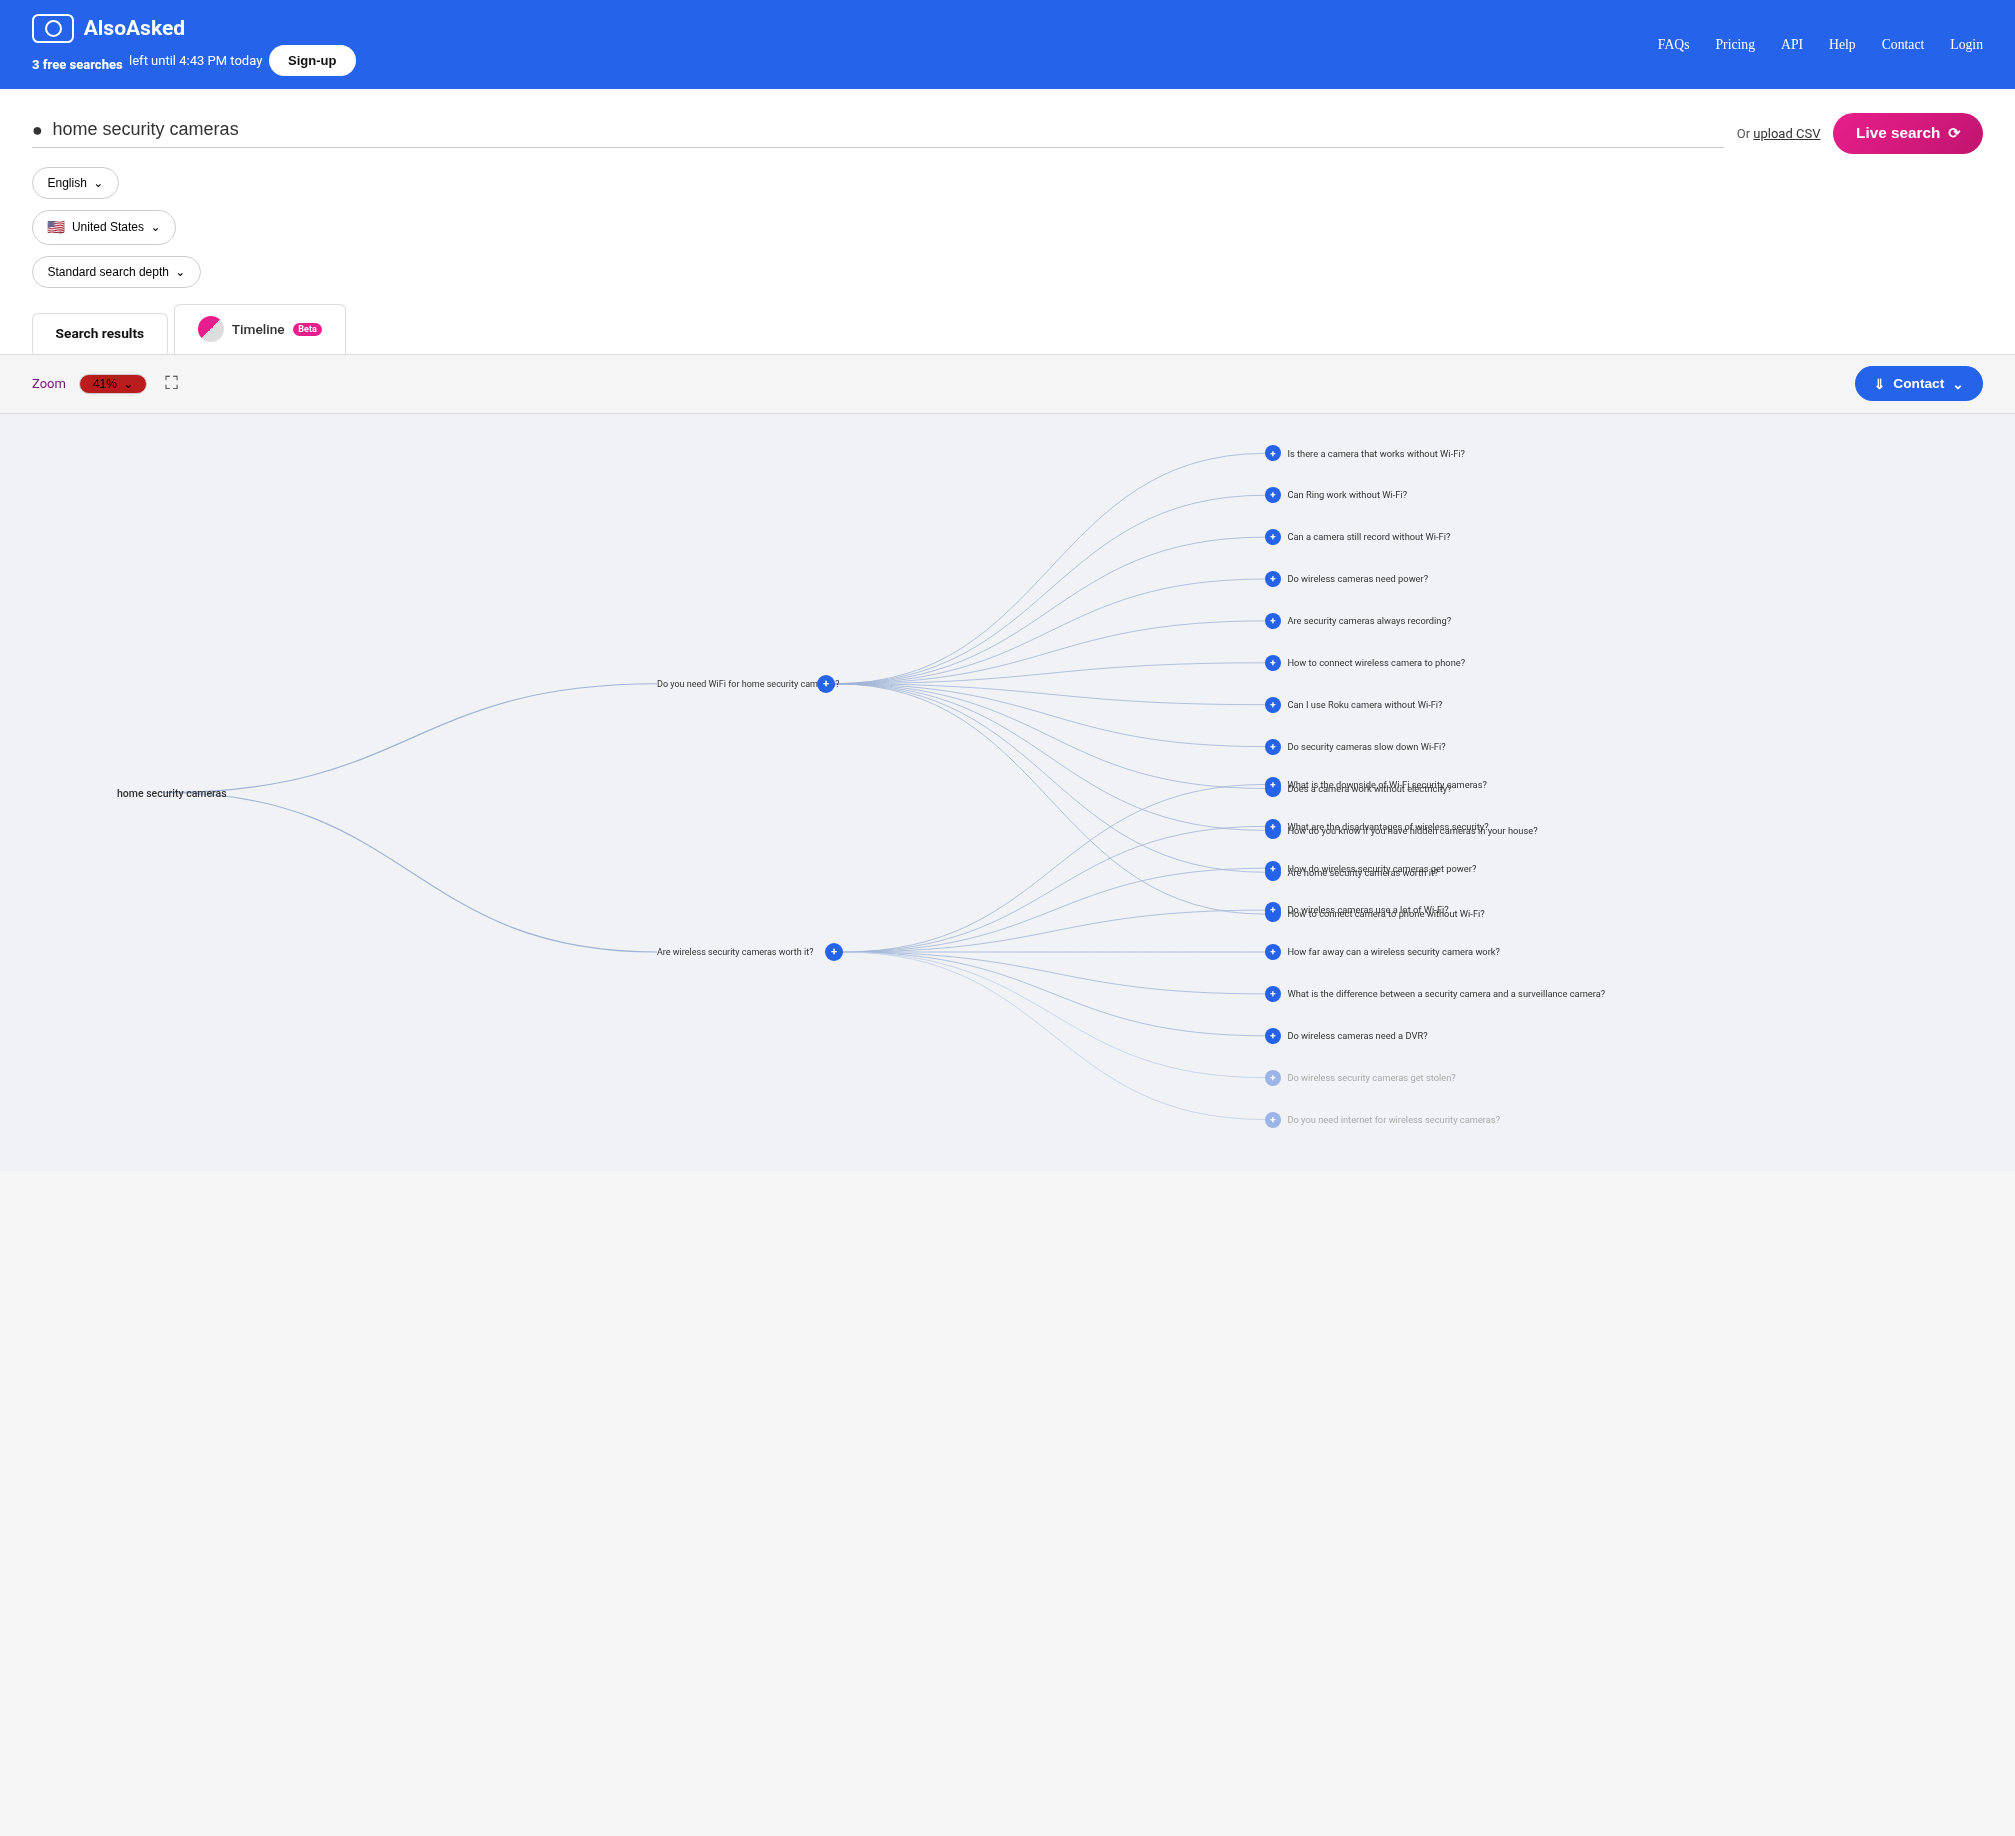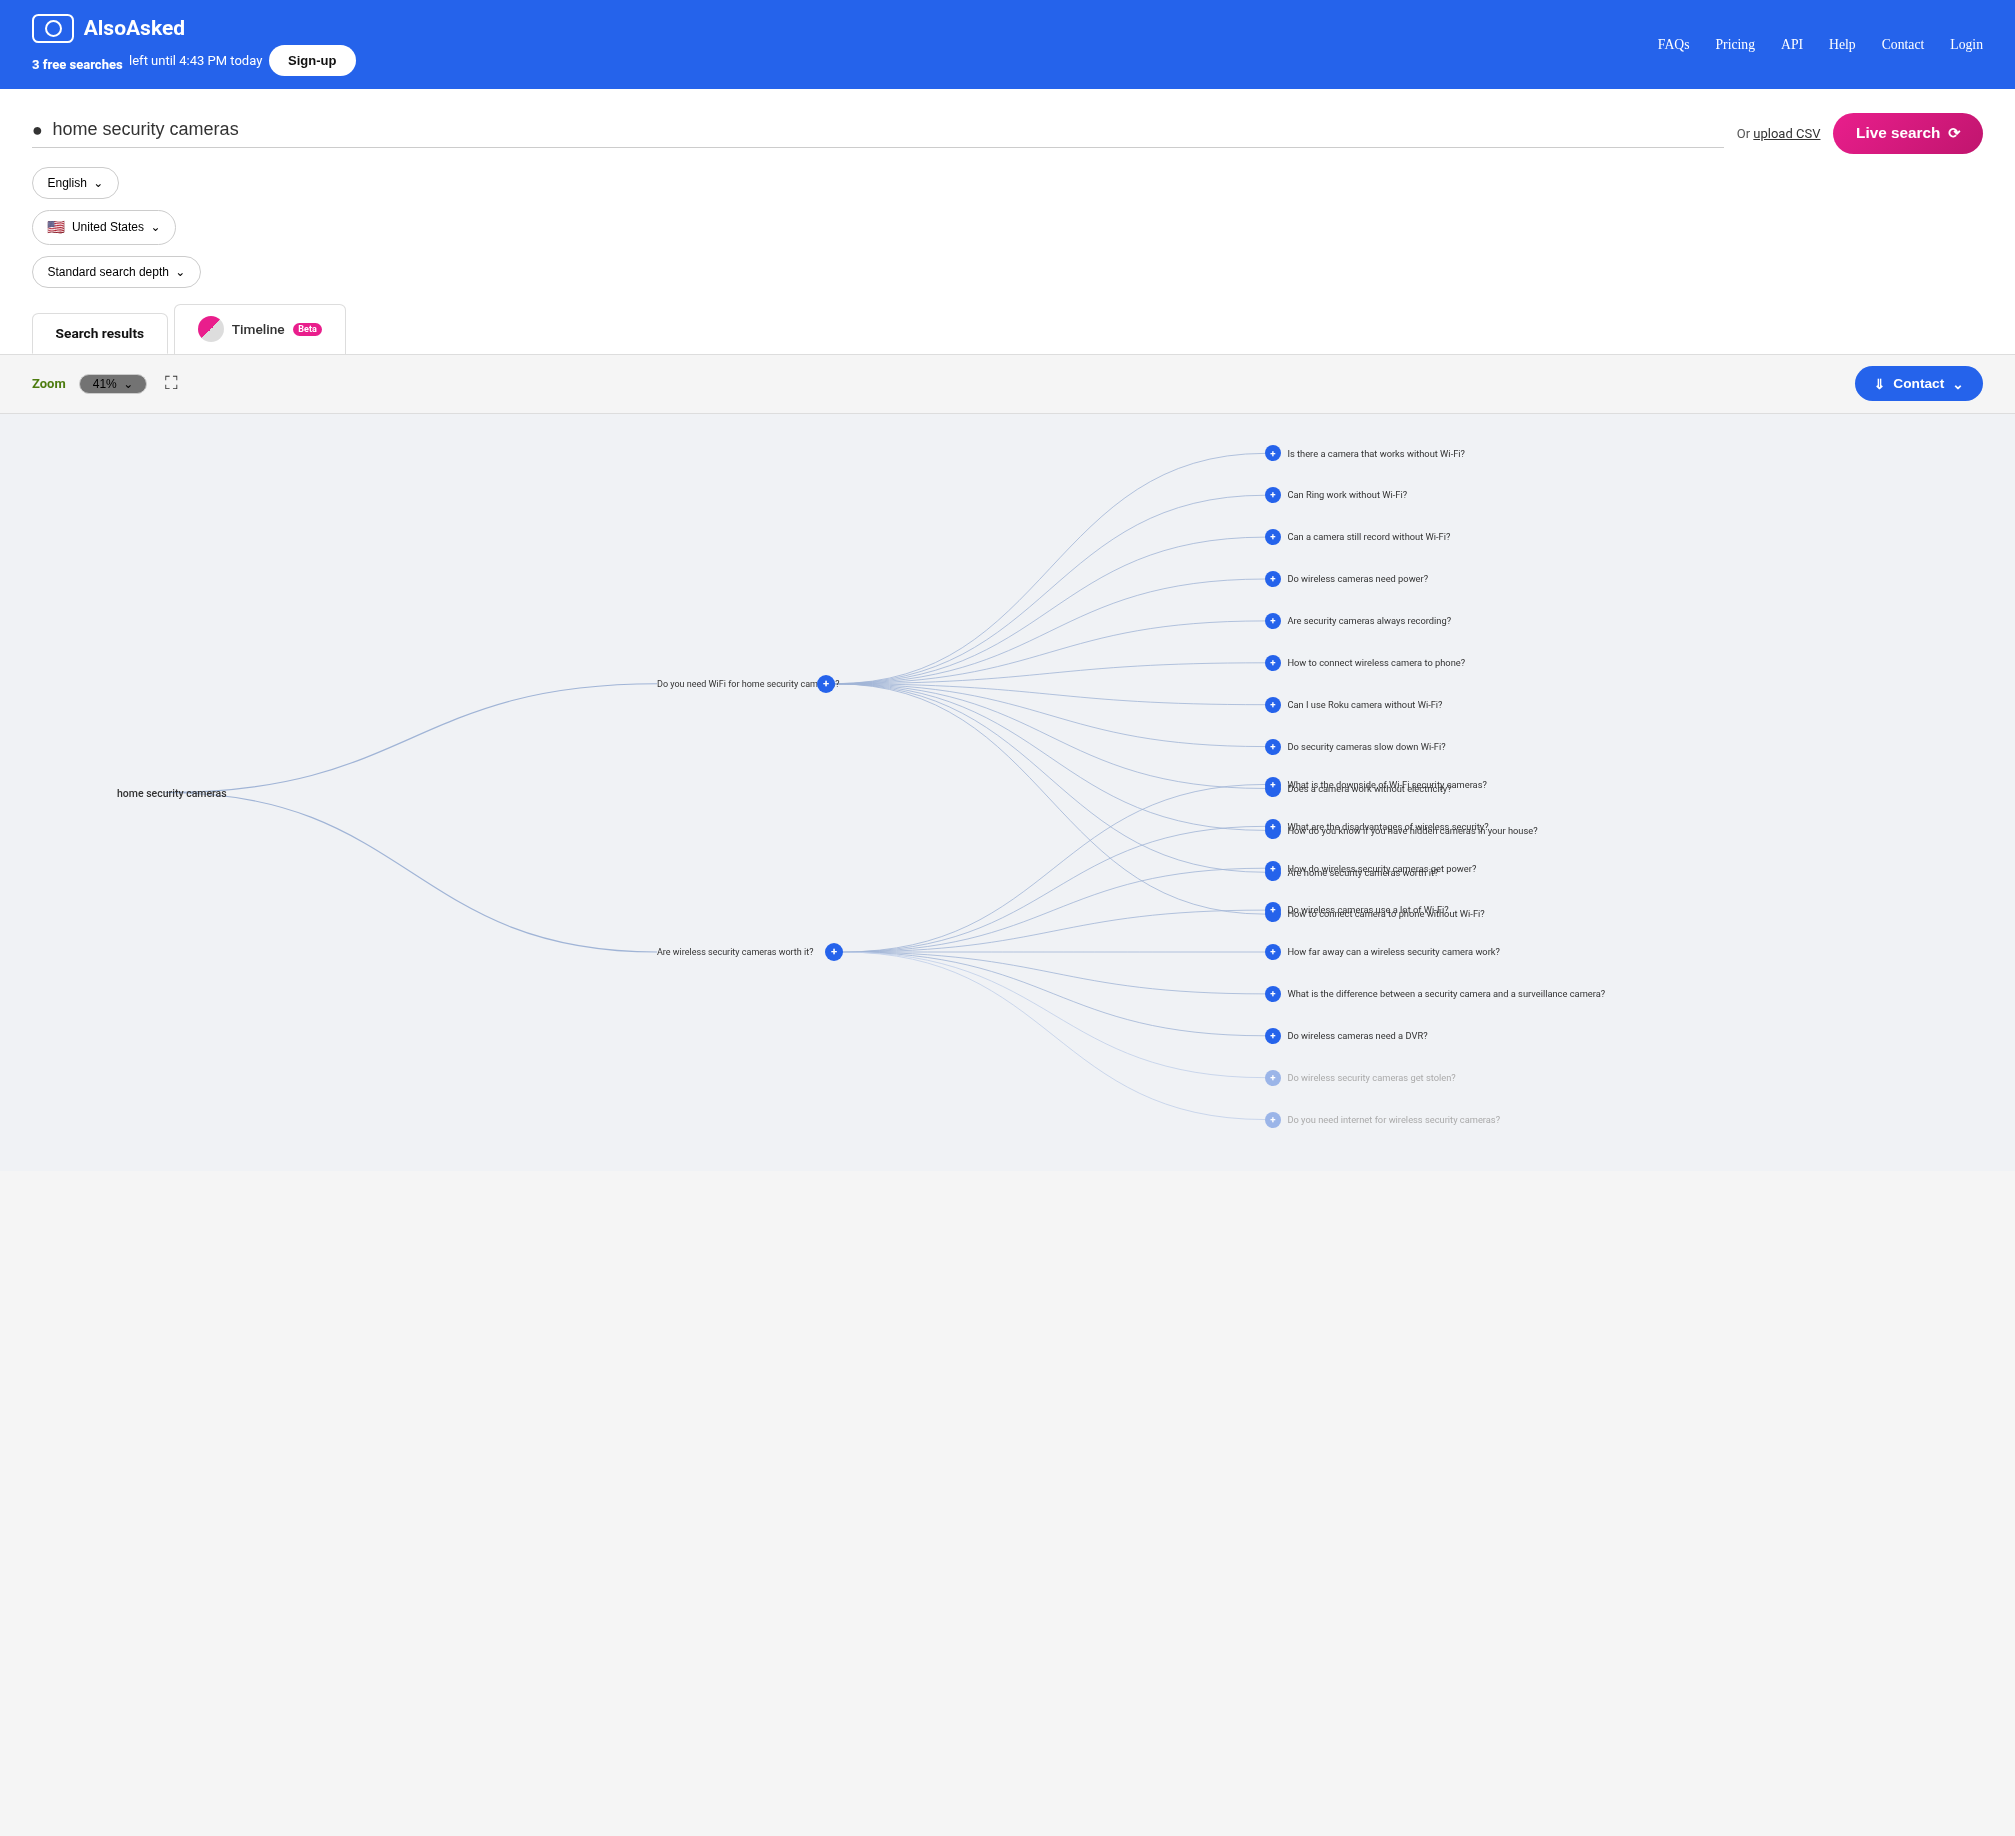--- a/index.html
+++ b/index.html
@@ -148,26 +148,26 @@
       display: flex; align-items: center; justify-content: center;
     }
 
     
     .toolbar {
       background: #f5f5f5;
       padding: 11.3px 32px;
       display: flex; align-items: center; gap: 13px;
       border-bottom: 0.8px solid #ddd;
     }
-    .zoom-label { font-size: 13px; font-weight: 700; color: #4d7c0f; }
+    .zoom-label { font-size: 13px; font-weight: 400; color: #701a75; }
     .zoom-btn {
       border: 0.8px solid #ccc;
       border-radius: 20px;
       padding: 2px 13px;
-      background: #737373;
+      background: #b91c1c;
       font-size: 12px;
       cursor: pointer;
       display: flex; align-items: center; gap: 6.4px;
     }
     .fullscreen-btn {
       background: none; border: none; cursor: pointer; font-size: 18px; color: #333;
       padding: 4.8px;
     }
     .download-btn {
       margin-left: auto;

